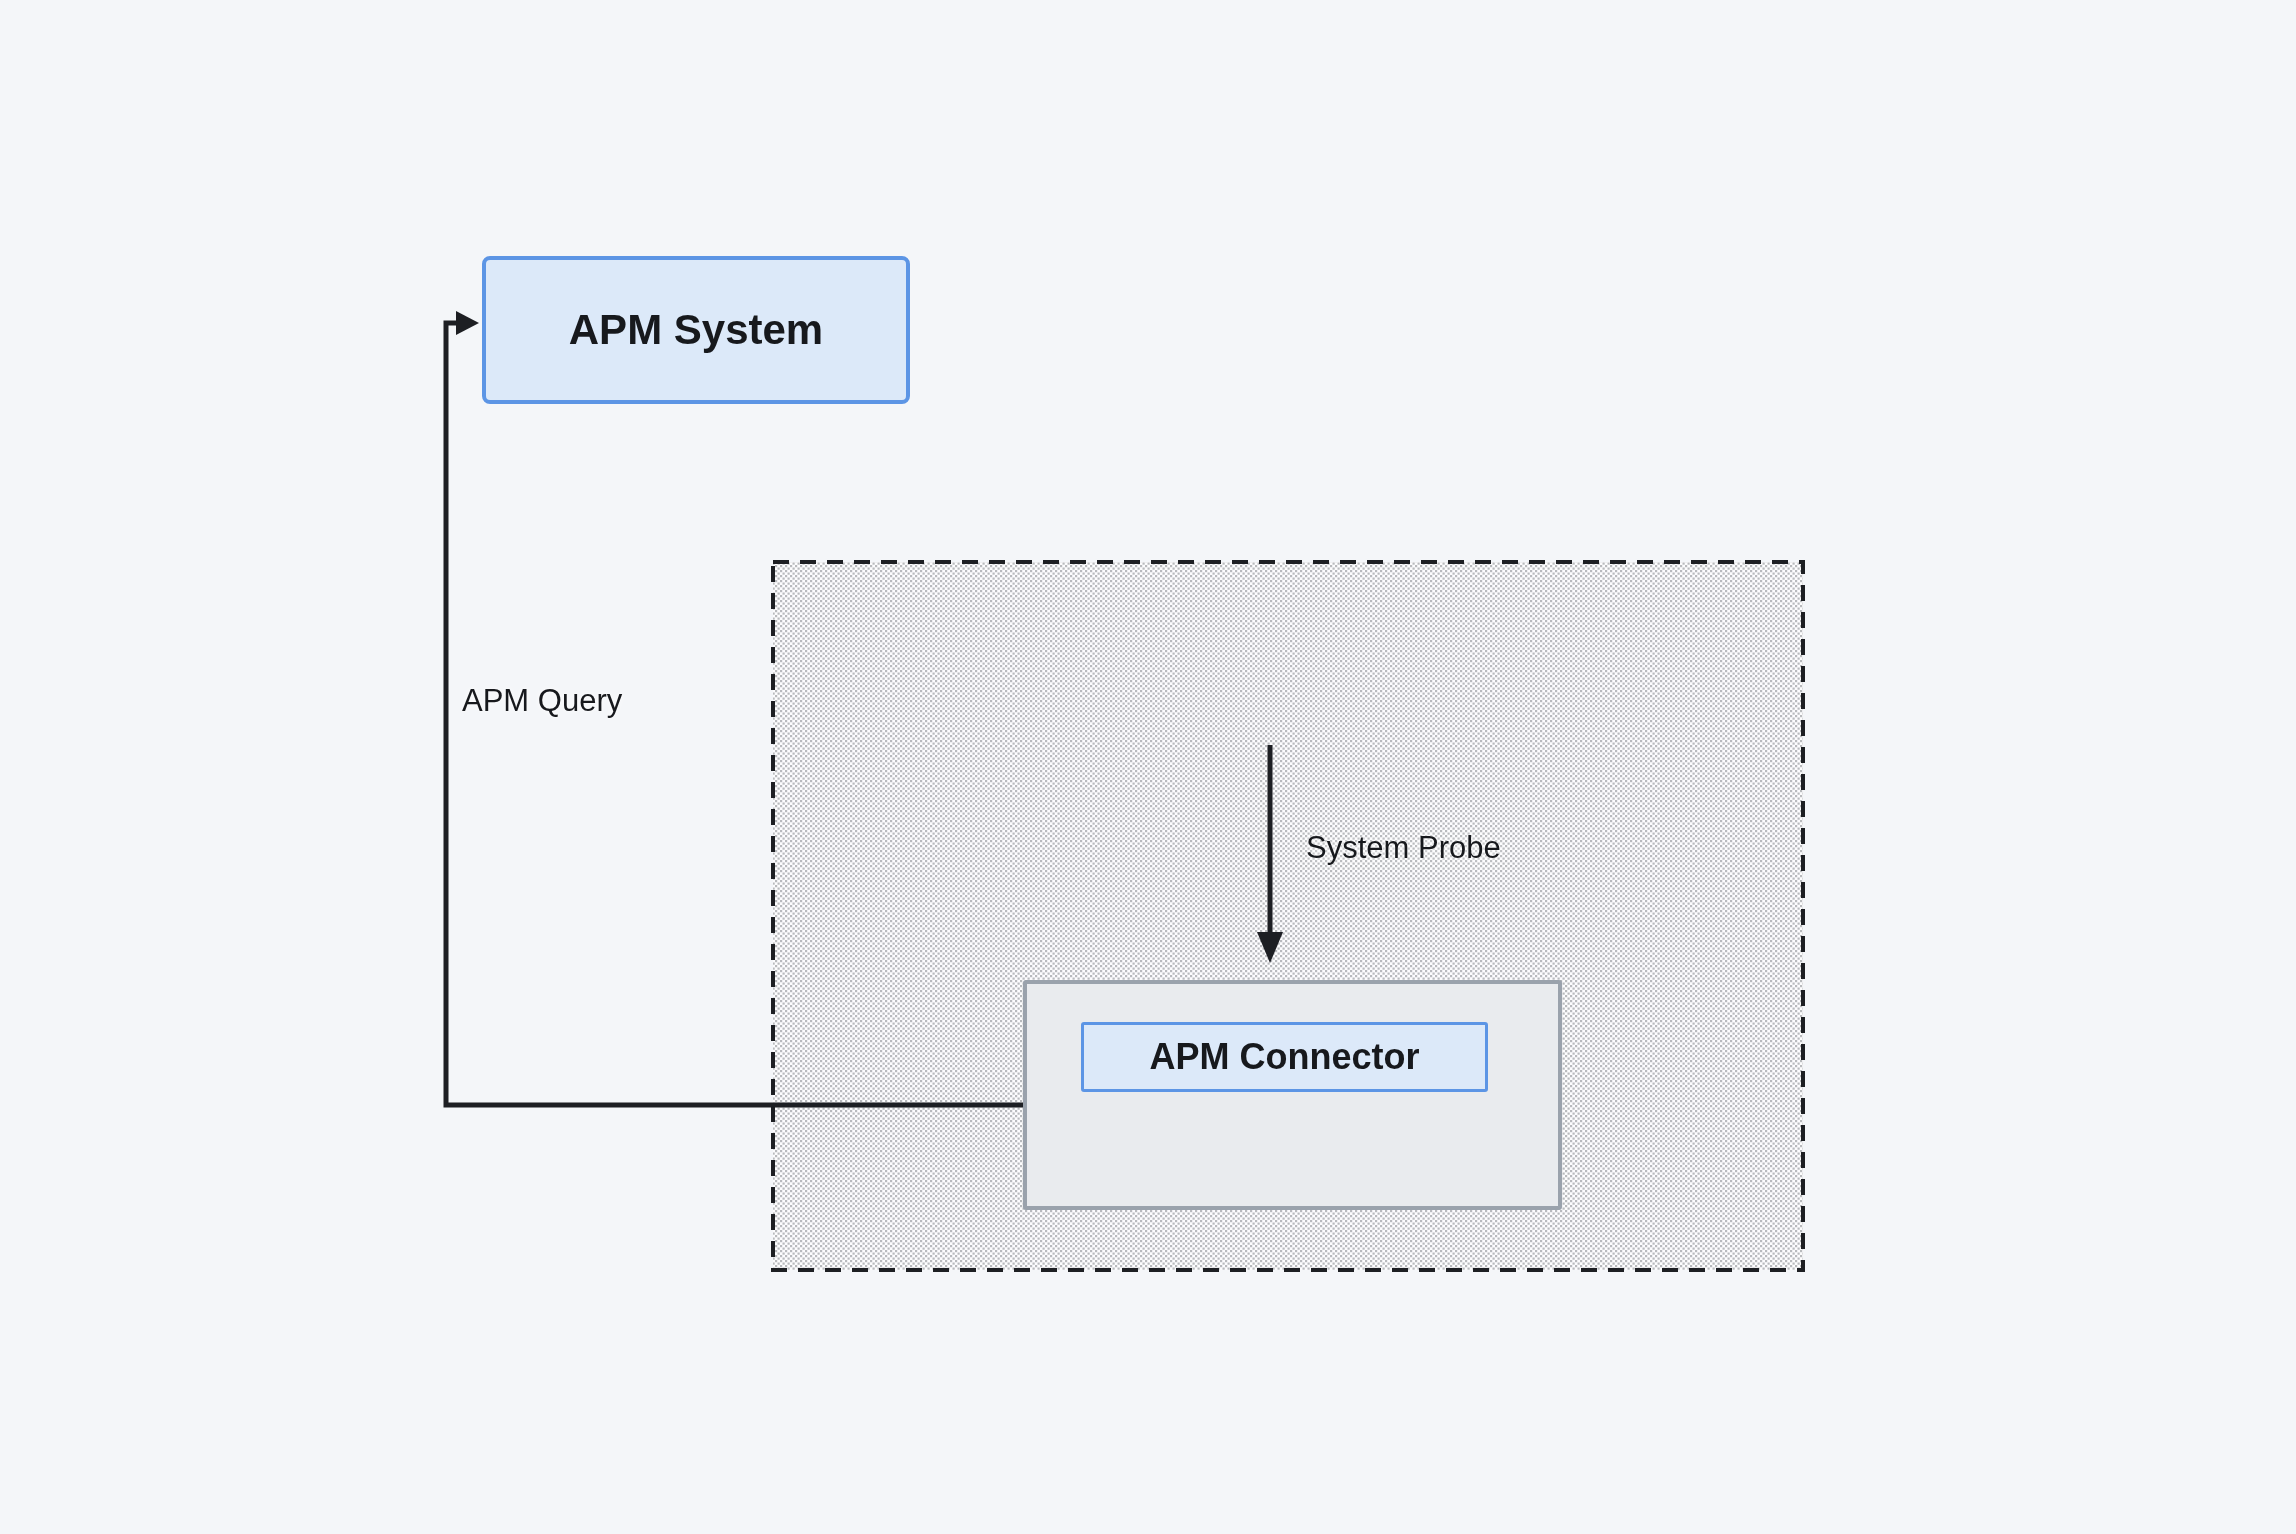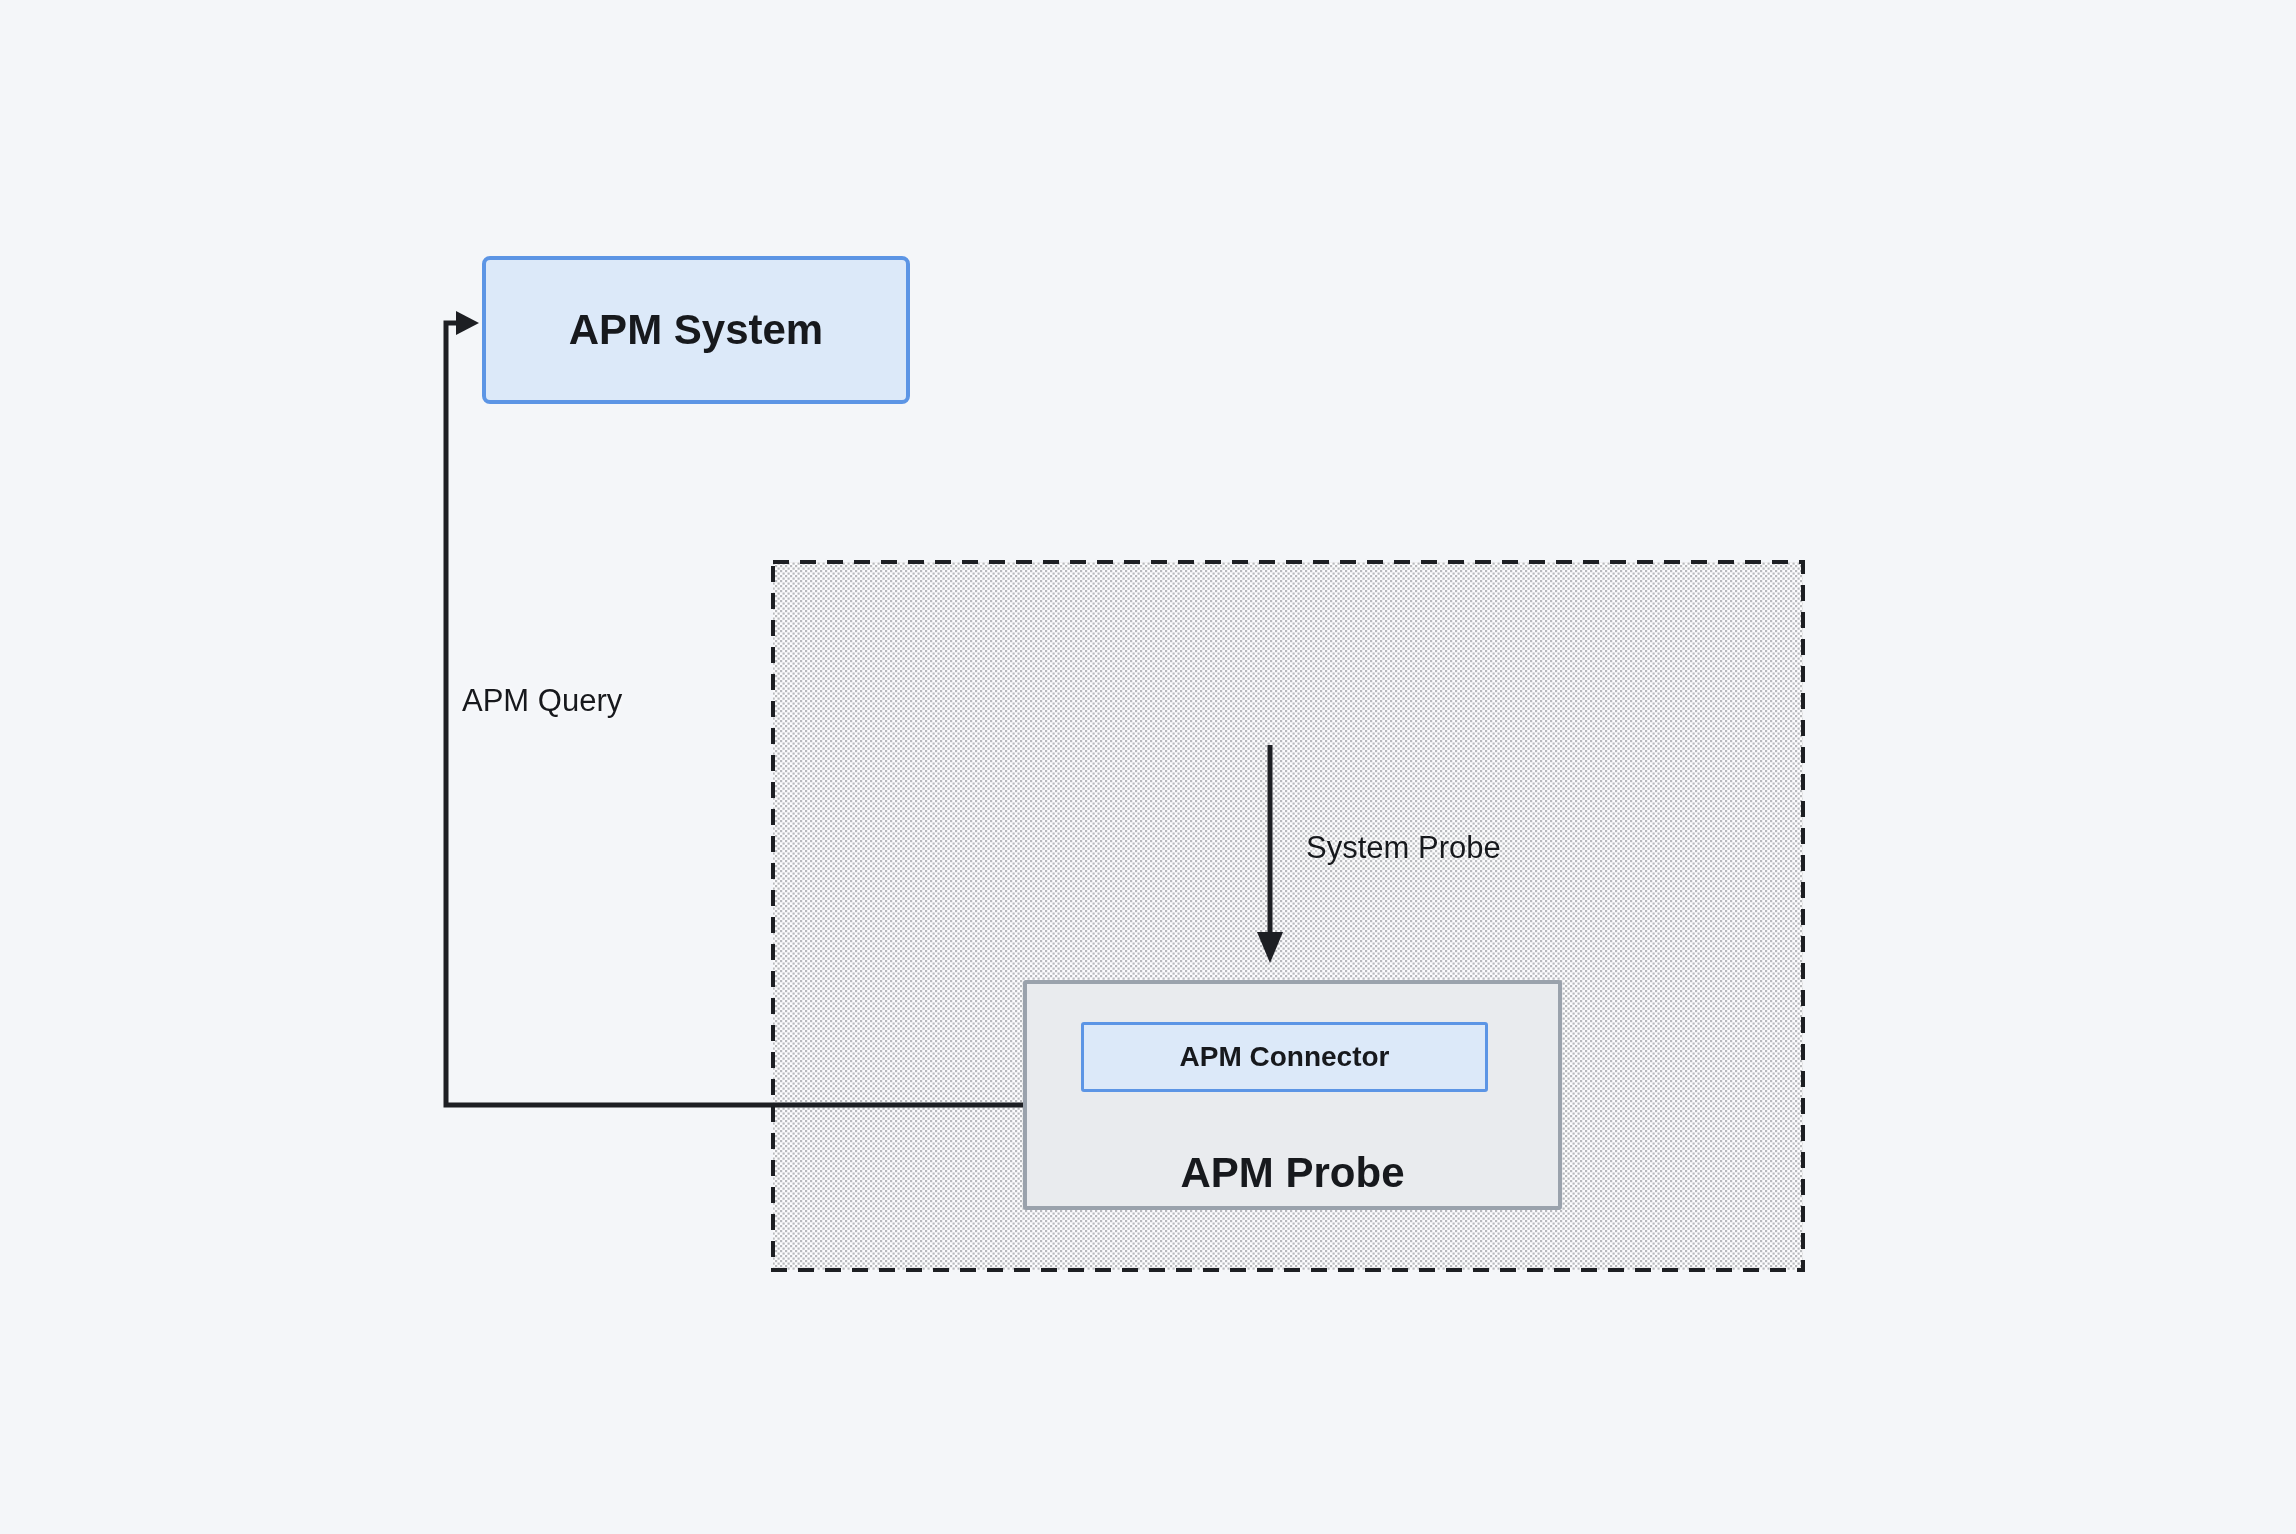--- a/index.html
+++ b/index.html
@@ -87,21 +87,21 @@
     background:var(--gray-fill);
     border:4px solid var(--gray-border);
     border-radius:3px;
   }
   .apm-connector{
     left:1081px;top:1022px;width:407px;height:70px;
     background:var(--blue-fill);
     border:3px solid var(--blue-border);
     border-radius:3px;
   }
-  .apm-connector .node-label{font-size:28px;}
+  .apm-connector .node-label{font-size:36px;}
   .apm-probe-label{
     position:absolute;
     left:1023px;top:1149px;width:539px;
     text-align:center;
     font-size:42px;
     font-weight:600;
     color:var(--text);
     white-space:nowrap;
   }
   .edge-label{
@@ -149,17 +149,16 @@
 
 
   <div class="edge-label execute-probe-label">System Probe</div>
 
   <div class="node apm-probe"></div>
 
   <div class="node apm-connector">
     <span class="node-label">APM Connector</span>
   </div>
 
-  <div class="apm-probe-label">APM Probe</div>
 
   <div class="edge-label apm-query-label">APM Query</div>
 
 </div>
 
 </body></html>

